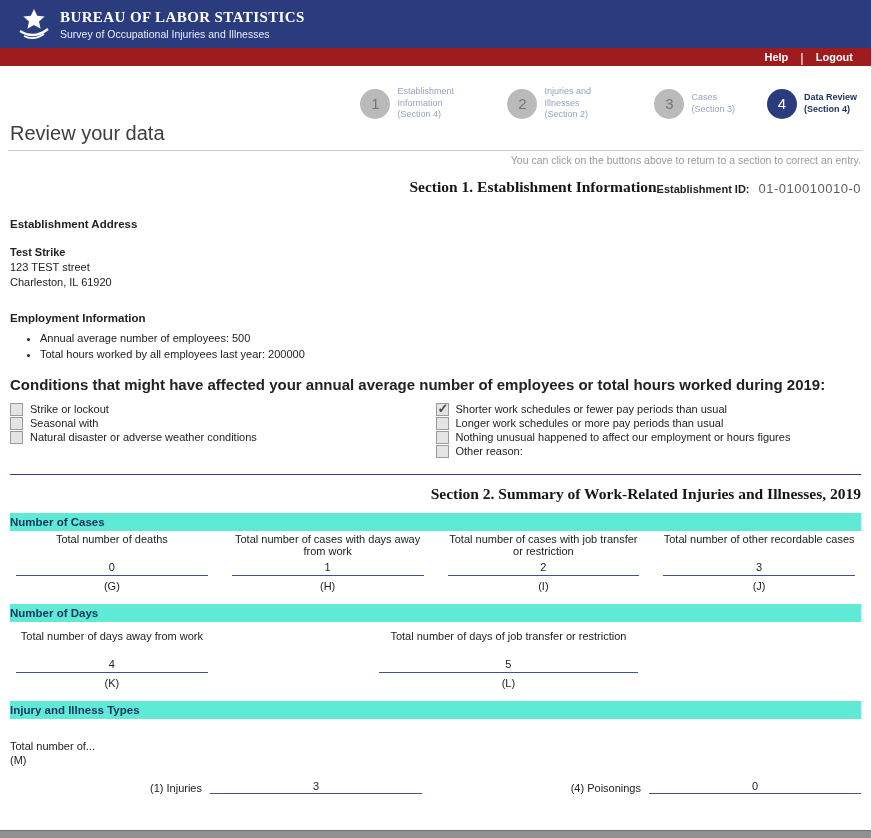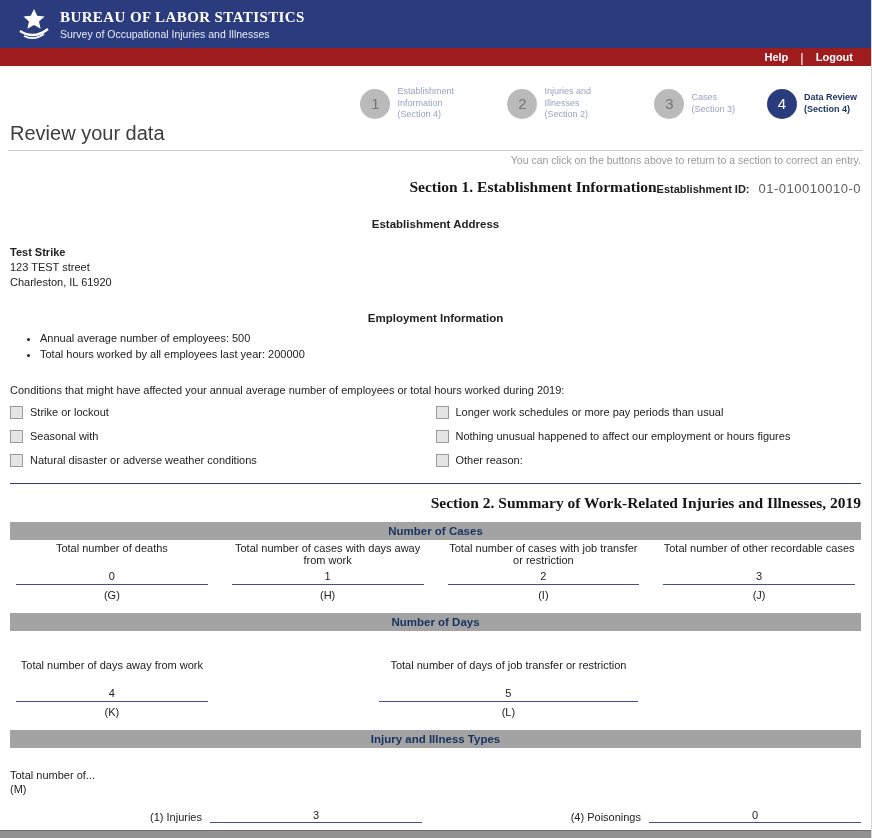--- a/index.html
+++ b/index.html
@@ -31,36 +31,36 @@
   .step.active .step-label { color:#17325f; font-weight:bold; }
   .page-title { position:absolute; left:0; bottom:5px; font-size:20px; color:#3d3d3d; }
   .gray-rule { border:0; border-top:1px solid #c9c9c9; margin:0 8px; }
   .hint { text-align:right; color:#999; font-size:10.5px; margin:3px 10px 0 0; }
   
   .content { padding:0 10px; }
   .sec-head-row { display:flex; justify-content:flex-end; align-items:flex-end; margin-top:12px; }
   .sec-title { font-family:"Liberation Serif", serif; font-weight:bold; font-size:15.5px; color:#161616; }
   .estab-id { font-size:11px; font-weight:bold; color:#222; }
   .estab-id .id-value { font-size:13px; font-weight:normal; color:#5d5d5d; margin-left:6px; letter-spacing:.5px; }
-  .block-heading { font-weight:bold; font-size:11.5px; margin-top:22px;text-align:center; }
+  .block-heading { font-weight:bold; font-size:11.5px; margin-top:22px; }
   .company-block { margin-top:15px; line-height:1.35; }
   .company-name { font-weight:bold; }
   ul.bullets { margin:8px 0 0 30px; padding:0; }
   ul.bullets li { margin-bottom:4px; }
-  .conditions-heading { font-weight:normal; font-size:11px; margin-top:24px; }
+  .conditions-heading { font-weight:bold; font-size:15px; margin-top:16px; }
   .cond-grid { display:grid; grid-template-columns:1fr 1fr; margin-top:10px; }
-  .cond-col { display:flex; flex-direction:column; gap:11px; }
+  .cond-col { display:flex; flex-direction:column; gap:1px; }
   .cond-item { display:flex; align-items:center; gap:7px; }
   .checkbox { width:13px; height:13px; background:#e4e4e4; border:1px solid #9a9a9a; position:relative; flex:0 0 auto; }
   .checkbox.checked::after { content:"\2713"; position:absolute; top:-3px; left:1px; font-size:13px; color:#4c4c4c; font-weight:bold; }
   .navy-rule { border:0; border-top:1px solid #31406f; margin:16px 0 0; }
   
-  .band { background:#a3a3a3; color:#17325f; font-weight:bold; font-size:11.5px; text-align:center; padding:3px 0; margin-top:10px; }
+  .band { background:#5eead4; color:#17325f; font-weight:bold; font-size:11.5px; text-align:left; padding:3px 0; margin-top:10px; }
   .cases-grid { display:grid; grid-template-columns:repeat(4,1fr); column-gap:16px; text-align:center; padding:2px 2px 2px; }
-  .days-grid  { display:grid; grid-template-columns:1fr .65fr 1.35fr 1fr; column-gap:16px; text-align:center; padding:8px 2px 2px;margin-top:20px; }
+  .days-grid  { display:grid; grid-template-columns:1fr .65fr 1.35fr 1fr; column-gap:16px; text-align:center; padding:8px 2px 2px; }
   .t-label { font-size:11px; min-height:27px; }
   .t-value { border-bottom:1px solid #43518a; padding:1px 0 2px; width:96%; margin:0 auto; }
   .t-code { padding-top:4px; }
   .types-intro { margin-top:20px; line-height:1.35; }
   .types-grid { display:grid; grid-template-columns:1fr 1fr; margin-top:12px; }
   .ti-row { display:flex; align-items:flex-end; margin-bottom:32px; }
   .ti-label { flex:0 0 200px; text-align:right; padding-right:8px; }
   .ti-label.wide { flex-basis:215px; }
   .ti-line { flex:0 0 212px; border-bottom:1px solid #43518a; text-align:center; padding-bottom:1px; }
   .footer-bar { position:absolute; left:0; bottom:0; width:100%; height:8px; background:#919191; border-top:1px solid #6f6f6f; }
@@ -158,20 +158,24 @@
         <span class="checkbox"></span>
         <span>Seasonal with</span>
       </div>
       <div class="cond-item">
         <span class="checkbox"></span>
         <span>Natural disaster or adverse weather conditions</span>
       </div>
     </div>
     <div class="cond-col">
       <div class="cond-item">
+        <span class="checkbox checked"></span>
+        <span>Shorter work schedules or fewer pay periods than usual</span>
+      </div>
+      <div class="cond-item">
         <span class="checkbox"></span>
         <span>Longer work schedules or more pay periods than usual</span>
       </div>
       <div class="cond-item">
         <span class="checkbox"></span>
         <span>Nothing unusual happened to affect our employment or hours figures</span>
       </div>
       <div class="cond-item">
         <span class="checkbox"></span>
         <span>Other reason:</span>

